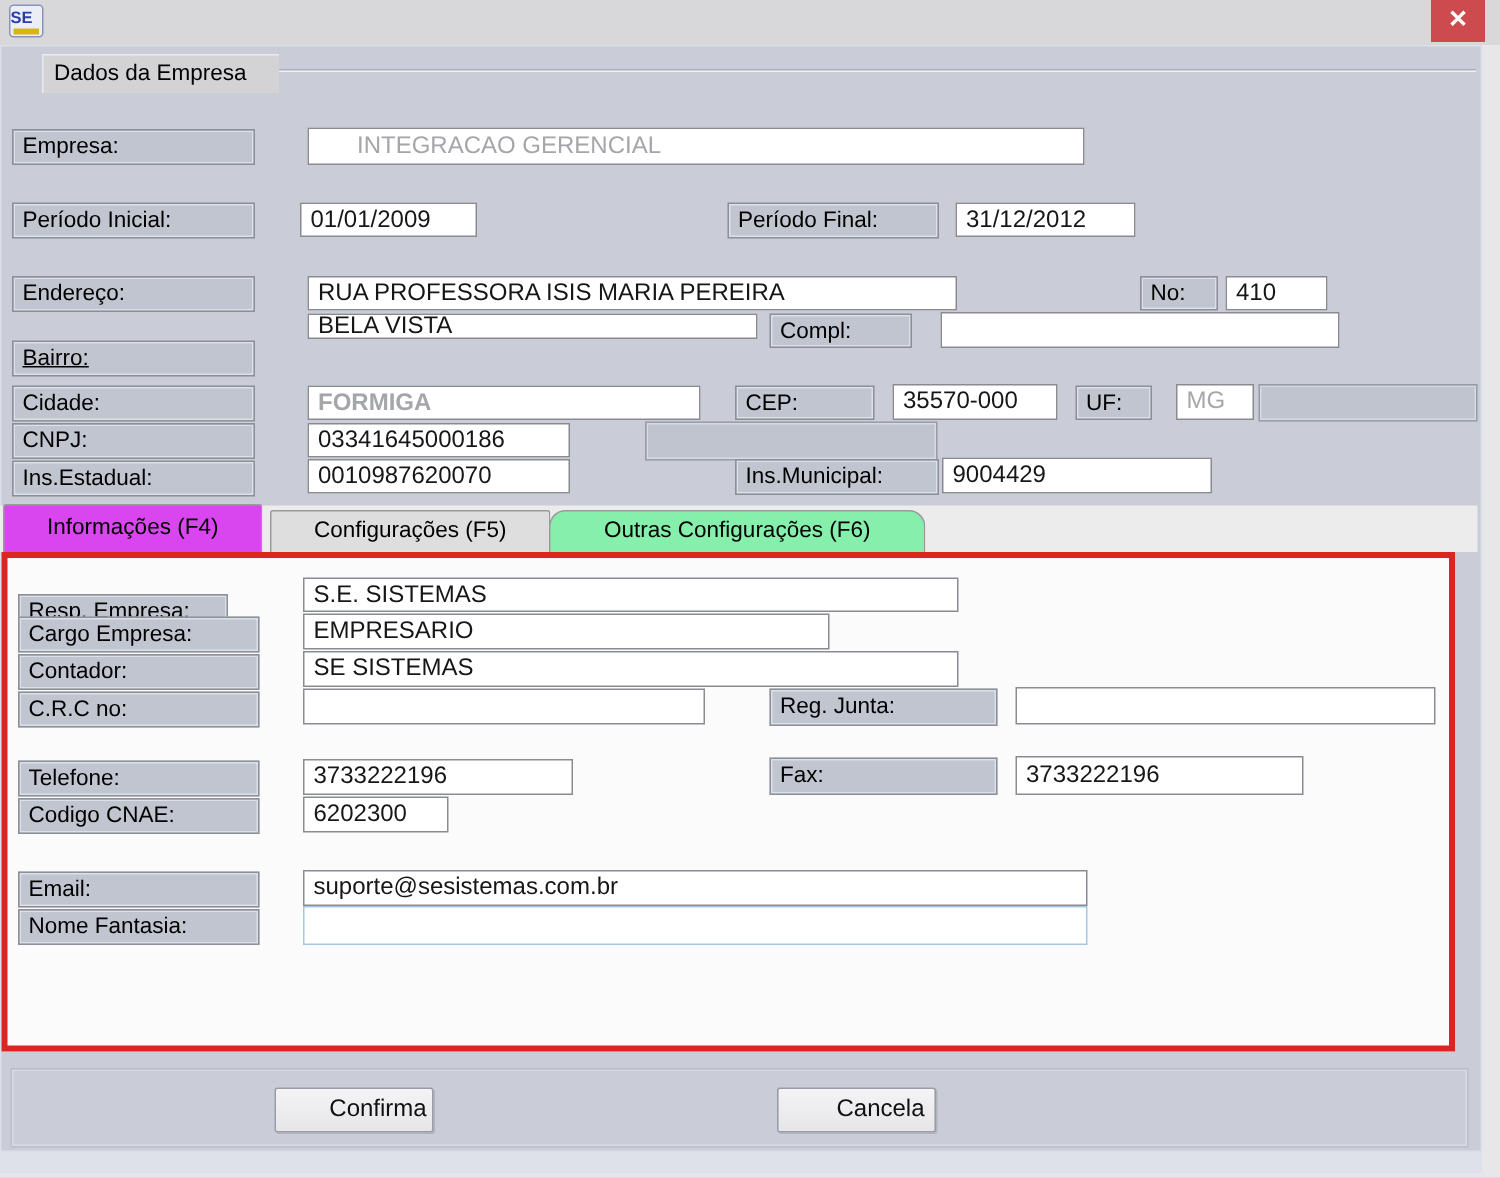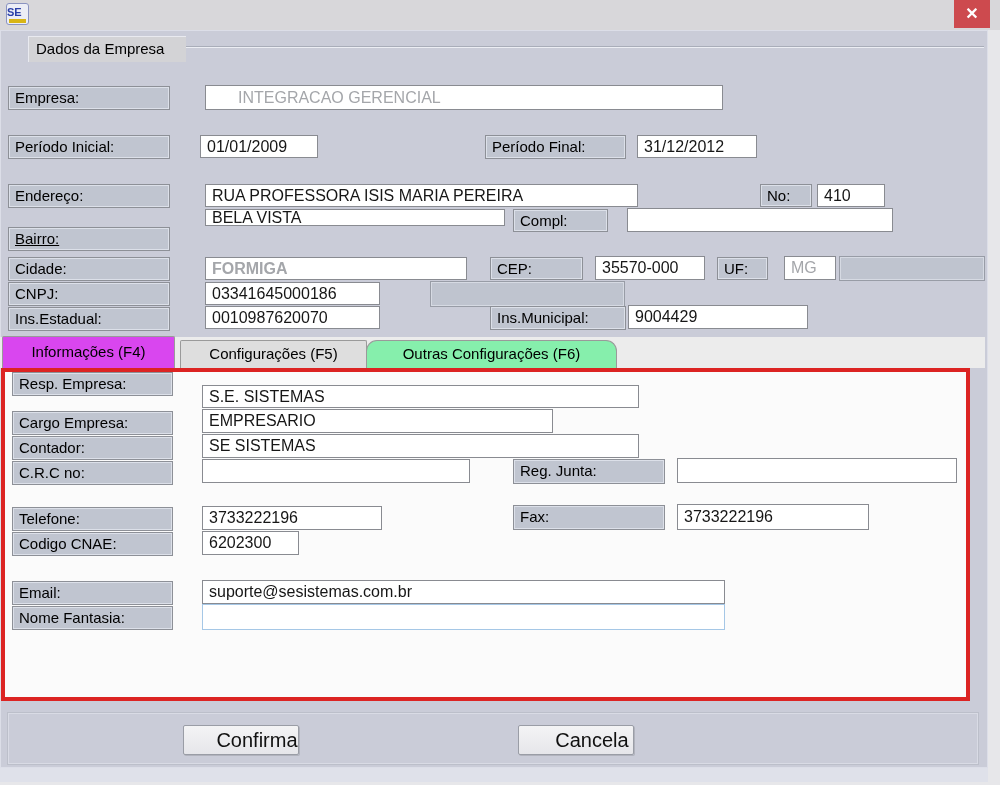--- a/index.html
+++ b/index.html
@@ -80,25 +80,25 @@
   .red-panel {
     position:absolute; left:1px; top:368px; width:969px; height:333px;
     background:#fbfbfb; border:4px solid #dc2423; z-index:1;
   }
   .z2 { z-index:2; }
   .buttons-panel {
     position:absolute; left:7px; top:712px; width:972px; height:53px;
     border:1px solid #bcbfca; box-shadow: inset 0 0 0 1px #d9dbe5;
   }
   .btn {
-    position:absolute; top:725px; width:116px; height:30px;
+    position:absolute; top:725px; width:106px; height:30px;
     background:linear-gradient(#f4f4f5,#e6e6ea);
     border:1px solid #9a9da6; border-radius:2px;
     font-family:"Liberation Sans", sans-serif;
-    font-size:20px; color:#111; text-align:center; line-height:28px; cursor:pointer;
+    font-size:16px; color:#111; text-align:center; line-height:28px; cursor:pointer;
     box-shadow: 1px 1px 0 rgba(0,0,0,0.12);
     z-index:2;
     padding-left:32px;
   }
 </style>
 </head>
 <body>
 
 <div class="titlebar">
   <div class="app-icon">
@@ -149,21 +149,21 @@
 <div class="lbl" style="left:490px; top:306px; width:136px; height:24px;">Ins.Municipal:</div>
 <input class="inp" style="left: 628px; top: 305px; width: 180px; height: 24px;" readonly="" value="9004429">
 
 <div class="tabstrip"></div>
 <div class="tab active">Informações (F4)</div>
 <div class="tab t2">Configurações (F5)</div>
 <div class="tab t3">Outras Configurações (F6)</div>
 
 <div class="red-panel"></div>
 
-<div class="lbl red-panel-lbl z2" style="left:12px; width:161px; top:372px;">Resp. Empresa:</div>
+<div class="lbl red-panel-lbl z2" style="left:12px; width:140px; top:396px;">Resp. Empresa:</div>
 <input class="inp z2" style="left: 202px; top: 385px; width: 437px; height: 23px;" readonly="" value="S.E. SISTEMAS">
 
 <div class="lbl z2" style="left:12px; width:161px; top:411px;">Cargo Empresa:</div>
 <input class="inp z2" style="left: 202px; top: 409px; width: 351px; height: 24px;" readonly="" value="EMPRESARIO">
 
 <div class="lbl z2" style="left:12px; width:161px; top:436px;">Contador:</div>
 <input class="inp z2" style="left: 202px; top: 434px; width: 437px; height: 24px;" readonly="" value="SE SISTEMAS">
 
 <div class="lbl z2" style="left:12px; width:161px; top:461px;">C.R.C no:</div>
 <input class="inp z2" style="left: 202px; top: 459px; width: 268px; height: 24px;" readonly="" value="">

